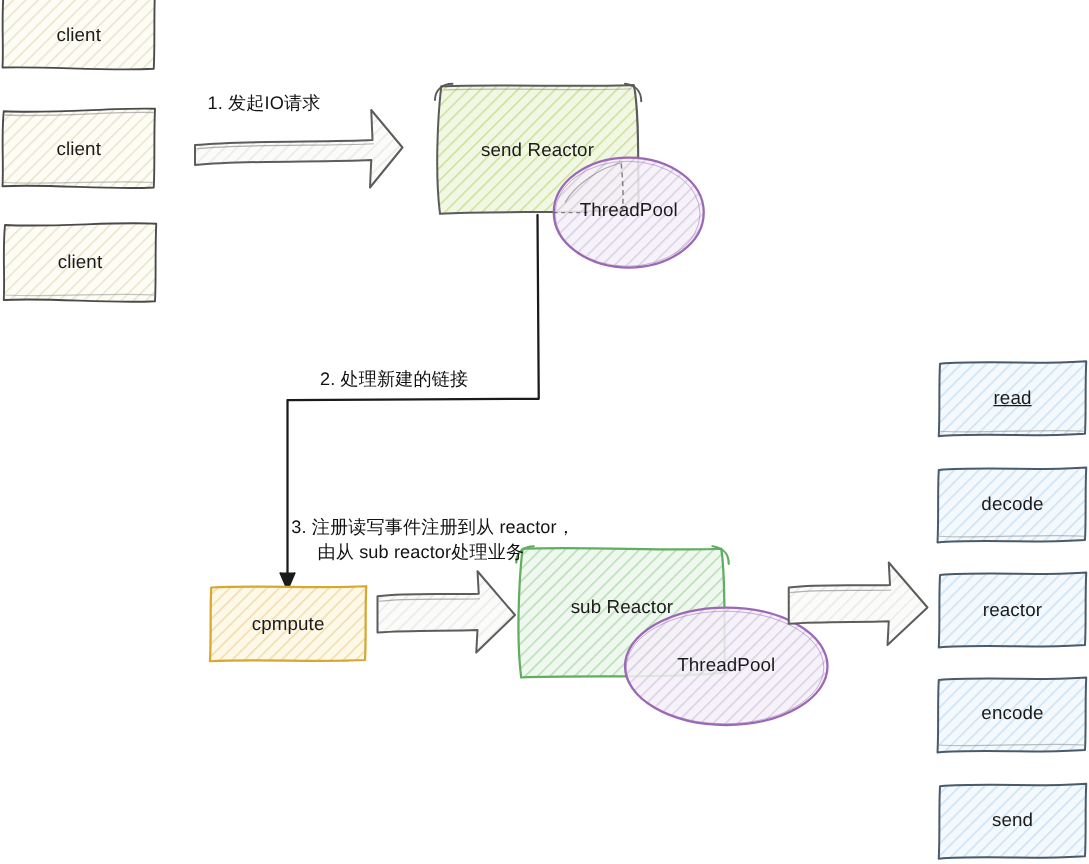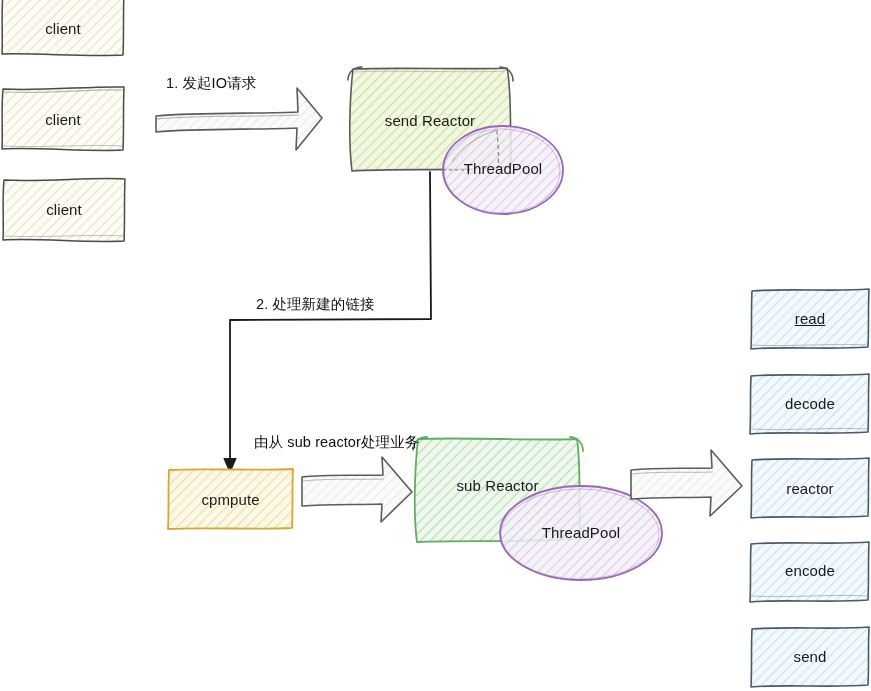--- a/index.html
+++ b/index.html
@@ -212,20 +212,21 @@
   <div class="node-label" style="left:750px; top:310px; width:120px;text-decoration:underline;">read</div>
   <div class="node-label" style="left:750px; top:395px; width:120px;">decode</div>
   <div class="node-label" style="left:750px; top:480px; width:120px;">reactor</div>
   <div class="node-label" style="left:750px; top:562px; width:120px;">encode</div>
   <div class="node-label" style="left:750px; top:648px; width:120px;">send</div>
 
   <div class="edge-label" style="left:166px; top:74px;">1. 发起IO请求</div>
 
   <div class="edge-label" style="left:256px; top:295px;">2. 处理新建的链接</div>
 
+  <div class="edge-label" style="left:233px; top:413px;">3. 注册读写事件注册到从 reactor，</div>
   <div class="edge-label" style="left:254px; top:433px;">由从 sub reactor处理业务</div>
 
   <div class="hit" style="left:2px; top:0px; width:122px; height:56px;"></div>
   <div class="hit" style="left:2px; top:88px; width:122px; height:62px;"></div>
   <div class="hit" style="left:3px; top:179px; width:122px; height:62px;"></div>
   <div class="hit" style="left:348px; top:67px; width:165px; height:105px;"></div>
   <div class="hit" style="left:168px; top:469px; width:125px; height:60px;"></div>
   <div class="hit" style="left:413px; top:437px; width:170px; height:106px;"></div>
   <div class="hit" style="left:751px; top:289px; width:118px; height:60px;"></div>
   <div class="hit" style="left:750px; top:374px; width:119px; height:60px;"></div>

